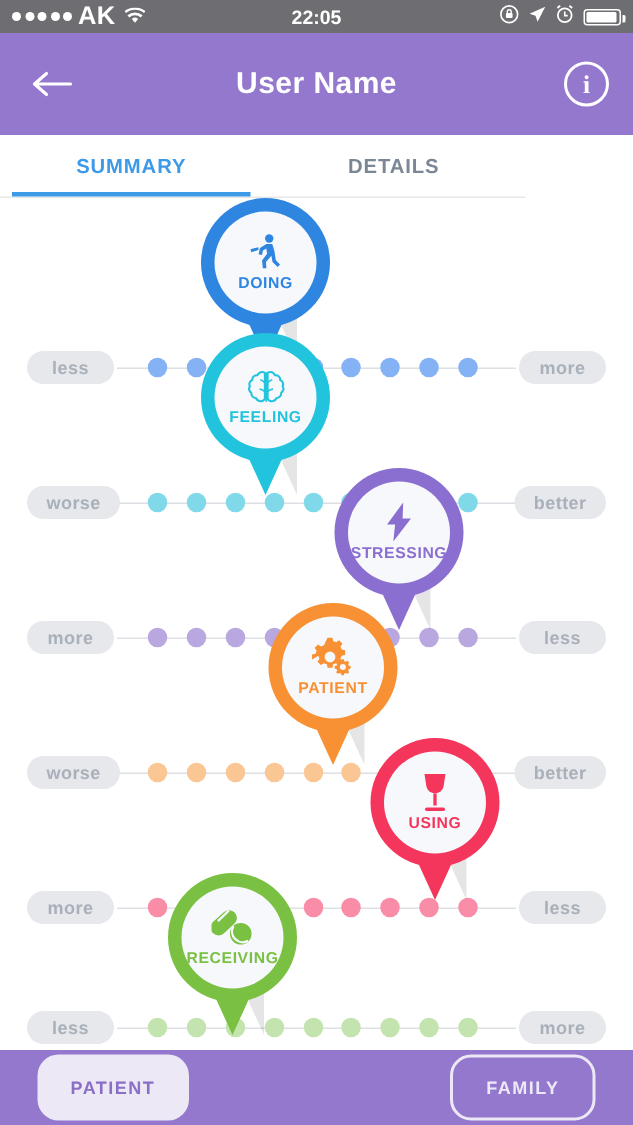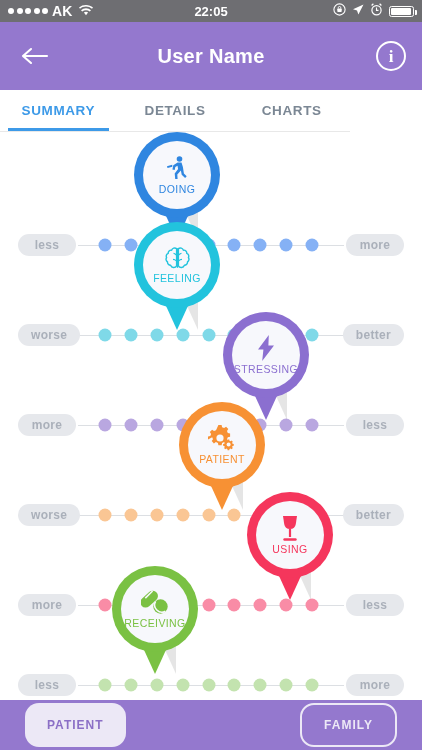--- a/index.html
+++ b/index.html
@@ -14,21 +14,21 @@
   
   .statusbar {
     position:absolute; top:0; left:0; width:422px; height:22px;
     background:#6e6e72; color:#fff;
     display:flex; align-items:center; justify-content:space-between;
     padding:0 8px; font-size:13px; font-weight:700;
   }
   .sb-left { display:flex; align-items:center; gap:4px; }
   .dots-signal { display:flex; gap:2.5px; align-items:center; }
   .dots-signal i { width:6px; height:6px; border-radius:50%; background:#fff; display:block; }
-  .sb-carrier { font-size:14px; letter-spacing:.2px; font-weight:700; }
+  .sb-carrier { font-size:17px; letter-spacing:.2px; font-weight:700; }
   .sb-time { position:absolute; left:0; right:0; text-align:center; font-size:13px; font-weight:700; }
   .sb-right { display:flex; align-items:center; gap:6px; position:relative; z-index:2; }
   .battery { width:25px; height:11px; border:1.3px solid #fff; border-radius:2.5px; position:relative; }
   .battery::after{content:"";position:absolute;right:-3.5px;top:3px;width:2px;height:5px;background:#fff;border-radius:0 1px 1px 0;}
   .battery i{position:absolute;left:1px;top:1px;bottom:1px;width:20px;background:#fff;border-radius:1px;display:block;}
 
   
   .header {
     position:absolute; top:22px; left:0; width:422px; height:68px;
     background:#9478ce; display:flex; align-items:center; justify-content:center;
@@ -79,21 +79,21 @@
   .pin .tail {
     position:absolute; top:62px; left:50%; transform:translateX(-50%);
     width:0; height:0; border-left:21px solid transparent; border-right:21px solid transparent;
     border-top:46px solid currentColor;
   }
   .pin .tail-sh {
     position:absolute; top:62px; left:50%;
     width:0; height:0; border-left:21px solid transparent; border-right:0 solid transparent;
     border-top:46px solid rgba(0,0,0,.10);
   }
-  .pin .lbl { font-size:10.5px; font-weight:400; letter-spacing:.4px; line-height:1; margin-top:1px; }
+  .pin .lbl { font-size:10.5px; font-weight:700; letter-spacing:.4px; line-height:1; margin-top:1px; }
   .pin svg { display:block; }
 
   
   .bottombar { position:absolute; bottom:0; left:0; width:422px; height:50px;
     background:#9478ce; display:flex; align-items:center; justify-content:space-between; padding:0 25px; }
   .seg { height:44px; padding:0 22px; border-radius:14px; display:flex; align-items:center; justify-content:center;
     font-size:12px; font-weight:700; letter-spacing:1px; cursor:pointer; }
   .seg.filled { background:#ece8f6; color:#8b6fc6; }
   .seg.outline { background:transparent; color:#ece8f6; border:2px solid #ece8f6; }
 </style>
@@ -153,21 +153,20 @@
     </div>
     <div class="header-title">User Name</div>
     <div class="info-btn">
         <span>i</span>
       </div>
   </div>
 
   <div class="tabs">
     <div class="tab active">SUMMARY</div>
     <div class="tab">DETAILS</div>
-    <div class="tab">CHARTS</div>
   </div>
 
   <div class="board" id="board">
       <div class="scale" style="top: 102px;">
         <div class="scale-line"></div>
         <div class="dotrow">
           <i style="left: 105px; background: rgb(133, 177, 245);"></i>
           <i style="left: 130.875px; background: rgb(133, 177, 245);"></i>
           <i style="left: 156.75px; background: rgb(133, 177, 245);"></i>
           <i style="left: 182.625px; background: rgb(133, 177, 245);"></i>
@@ -333,21 +332,21 @@
               <svg width="22" height="26" viewBox="0 0 22 26">
                 <path d="M4 1h14l-1.2 8A5.9 5.9 0 0 1 11 14 5.9 5.9 0 0 1 5.2 9z" fill="#f5365c"></path>
                 <path d="M11 14v8" stroke="#f5365c" stroke-width="2.2"></path>
                 <path d="M5.5 24.5h11" stroke="#f5365c" stroke-width="2.4" stroke-linecap="round"></path>
               </svg>
             </span>
             <span class="lbl" style="color: rgb(245, 54, 92);">USING</span>
           </div>
         </div>
       </div>
-      <div class="pin" style="left: 155px; top: 434px; color: rgb(122, 193, 67);">
+      <div class="pin" style="left: 155px; top: 450px; color: rgb(122, 193, 67);">
         <div class="tail"></div>
         <div class="tail-sh"></div>
         <div class="head" style="background: rgb(122, 193, 67);">
           <div class="inner">
             <span>
               <svg width="28" height="26" viewBox="0 0 28 26">
                 <rect x="-2" y="5" width="20" height="10.5" rx="5.25" fill="#7ac143" transform="rotate(-42 8 10)"></rect>
                 <path d="M4.3 9.1 11.6 2" stroke="#f7f8fc" stroke-width="1.6"></path>
                 <circle cx="19.5" cy="17.5" r="7.2" fill="#7ac143"></circle>
                 <path d="M14.6 12.4a7.2 7.2 0 0 0 9.8 9.8" stroke="#f7f8fc" stroke-width="1.6" fill="none"></path>

